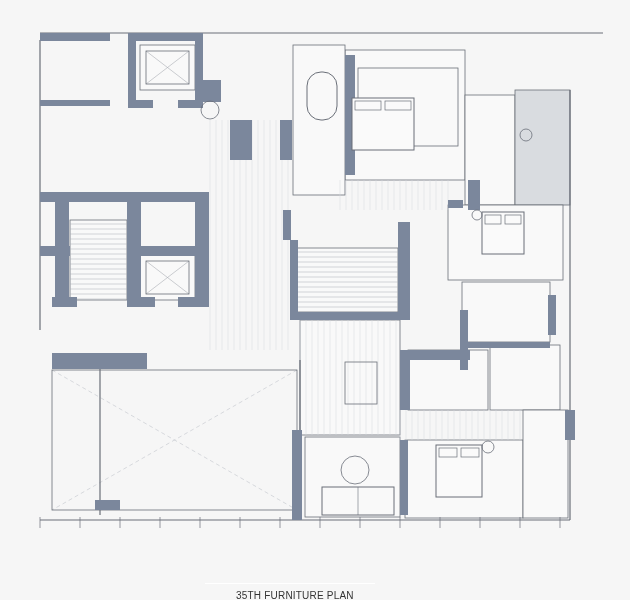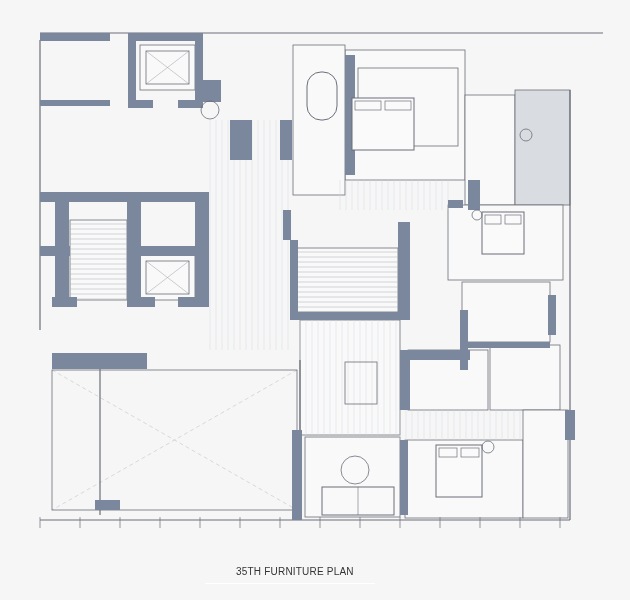--- a/index.html
+++ b/index.html
@@ -1,18 +1,18 @@
 <!DOCTYPE html>
 <html><head>
 <meta charset="utf-8">
 <style>
   html, body { margin: 0; padding: 0; background: #f6f6f6; }
   body { width: 630px; height: 600px; position: relative; overflow: hidden; font-family: "Liberation Sans", sans-serif; }
   #plan { position: absolute; left: 0; top: 0; width: 630px; height: 600px; }
-  .caption { position: absolute; left: 236px; top: 566px; font-size: 10px; letter-spacing: 0.2px; color: #333; }
+  .caption { position: absolute; left: 236px; top: 590px; font-size: 10px; letter-spacing: 0.2px; color: #333; }
   .caption-rule { position: absolute; left: 205px; top: 583px; width: 170px; height: 1px; background: #ffffff; }
 </style>
 </head>
 <body>
 
 <svg id="plan" viewBox="0 0 630 600" xmlns="http://www.w3.org/2000/svg">
   <g id="g-void">
       <line x1="52" y1="370" x2="297" y2="510" stroke="#c9ccd1" stroke-width="0.7" stroke-dasharray="4 3"></line>
       <line x1="297" y1="370" x2="52" y2="510" stroke="#c9ccd1" stroke-width="0.7" stroke-dasharray="4 3"></line>
     </g>

